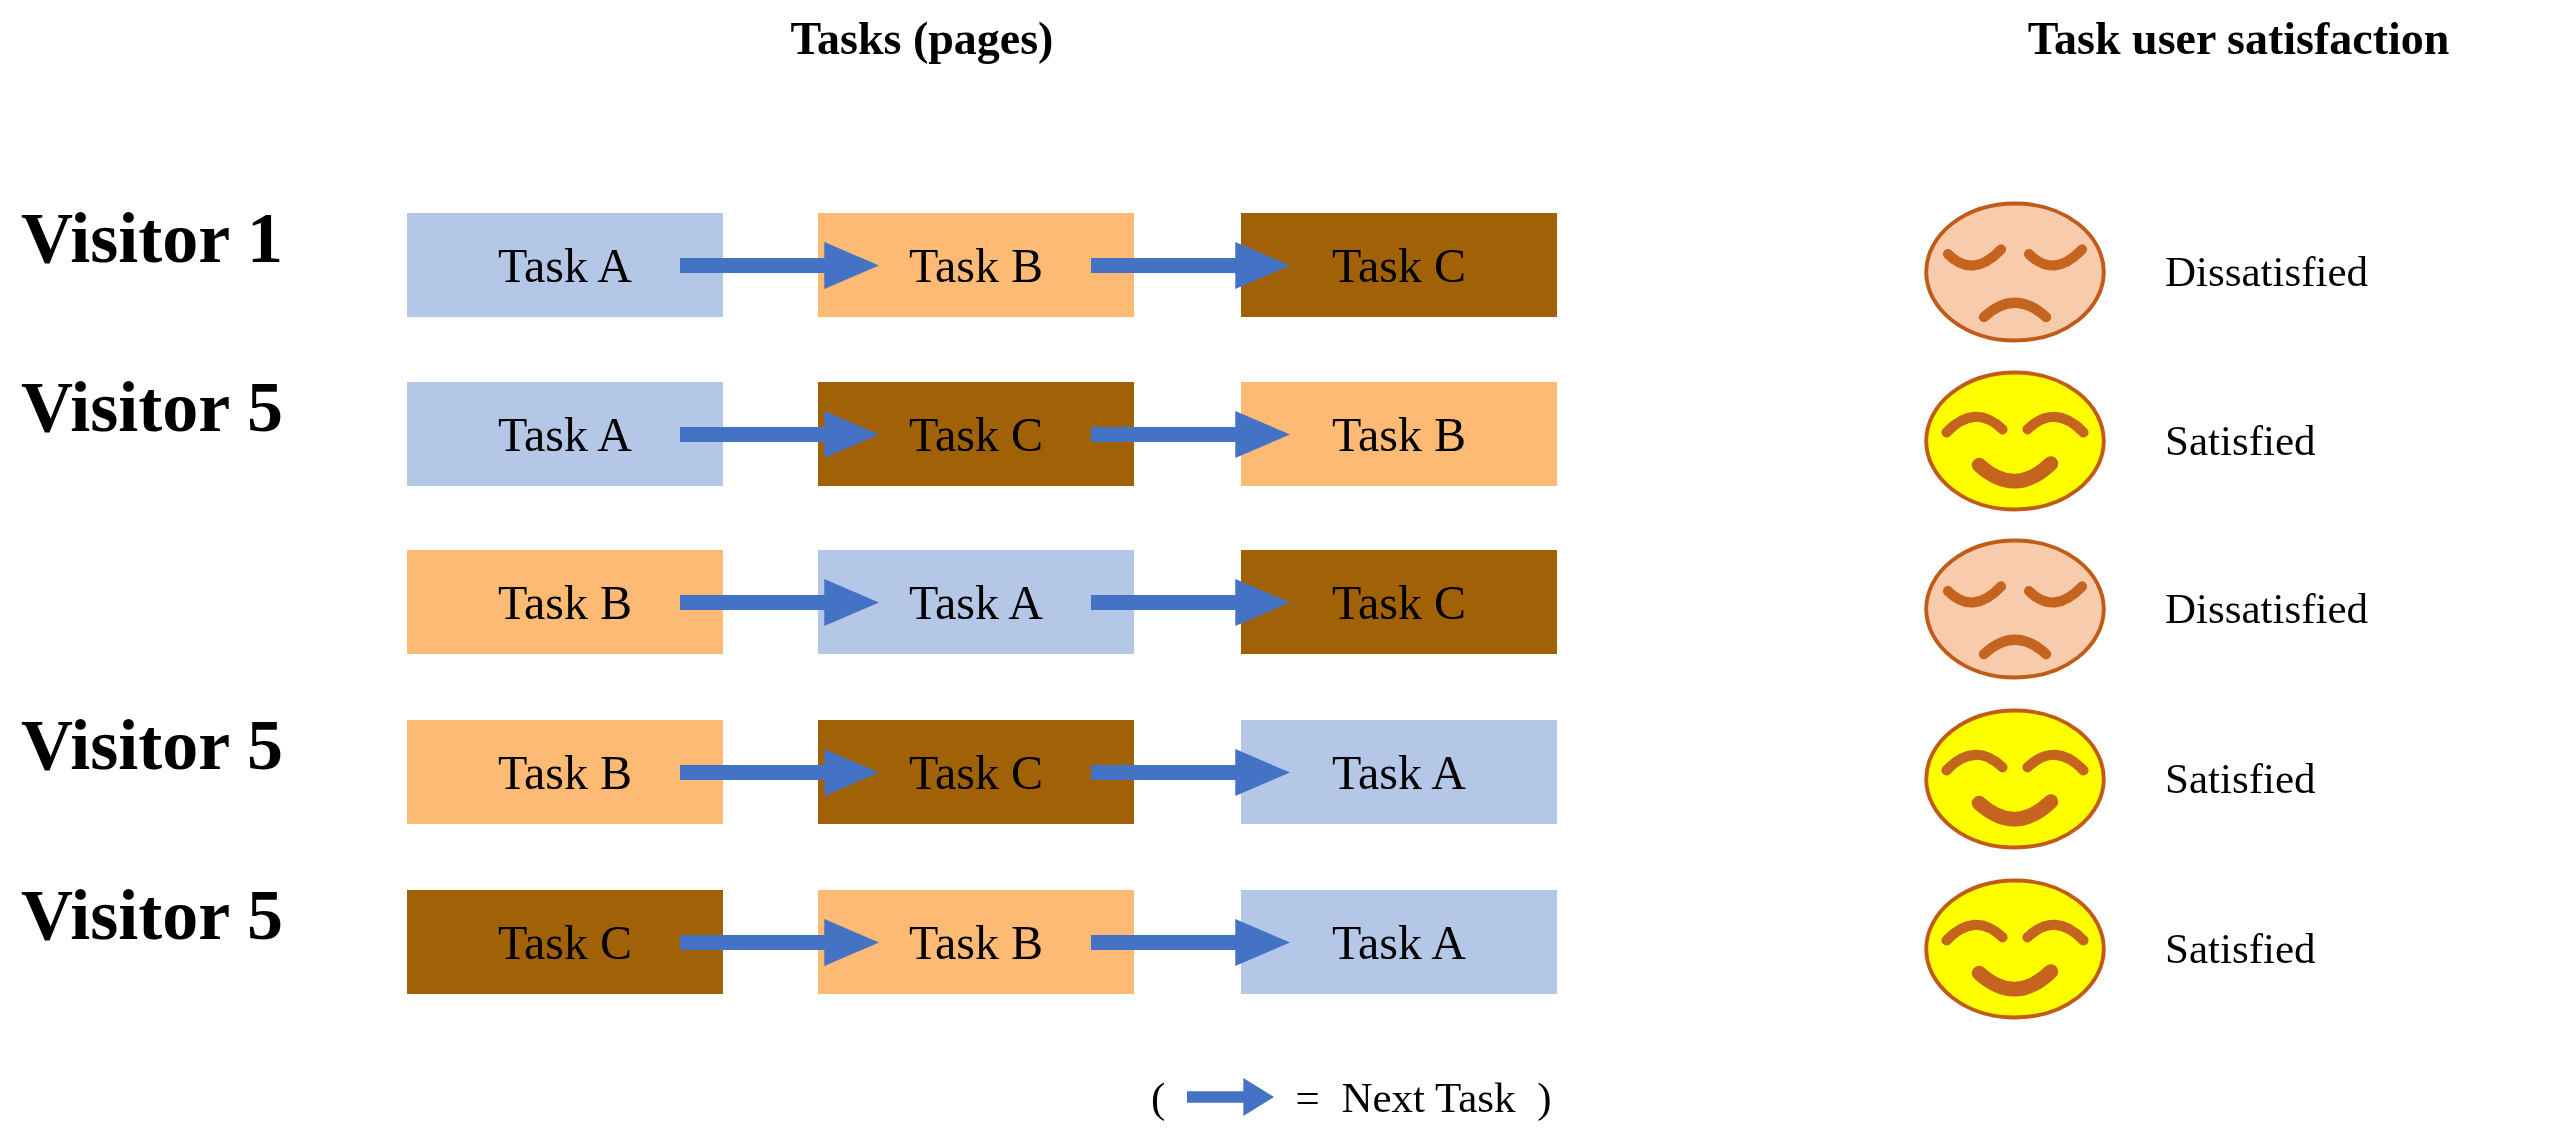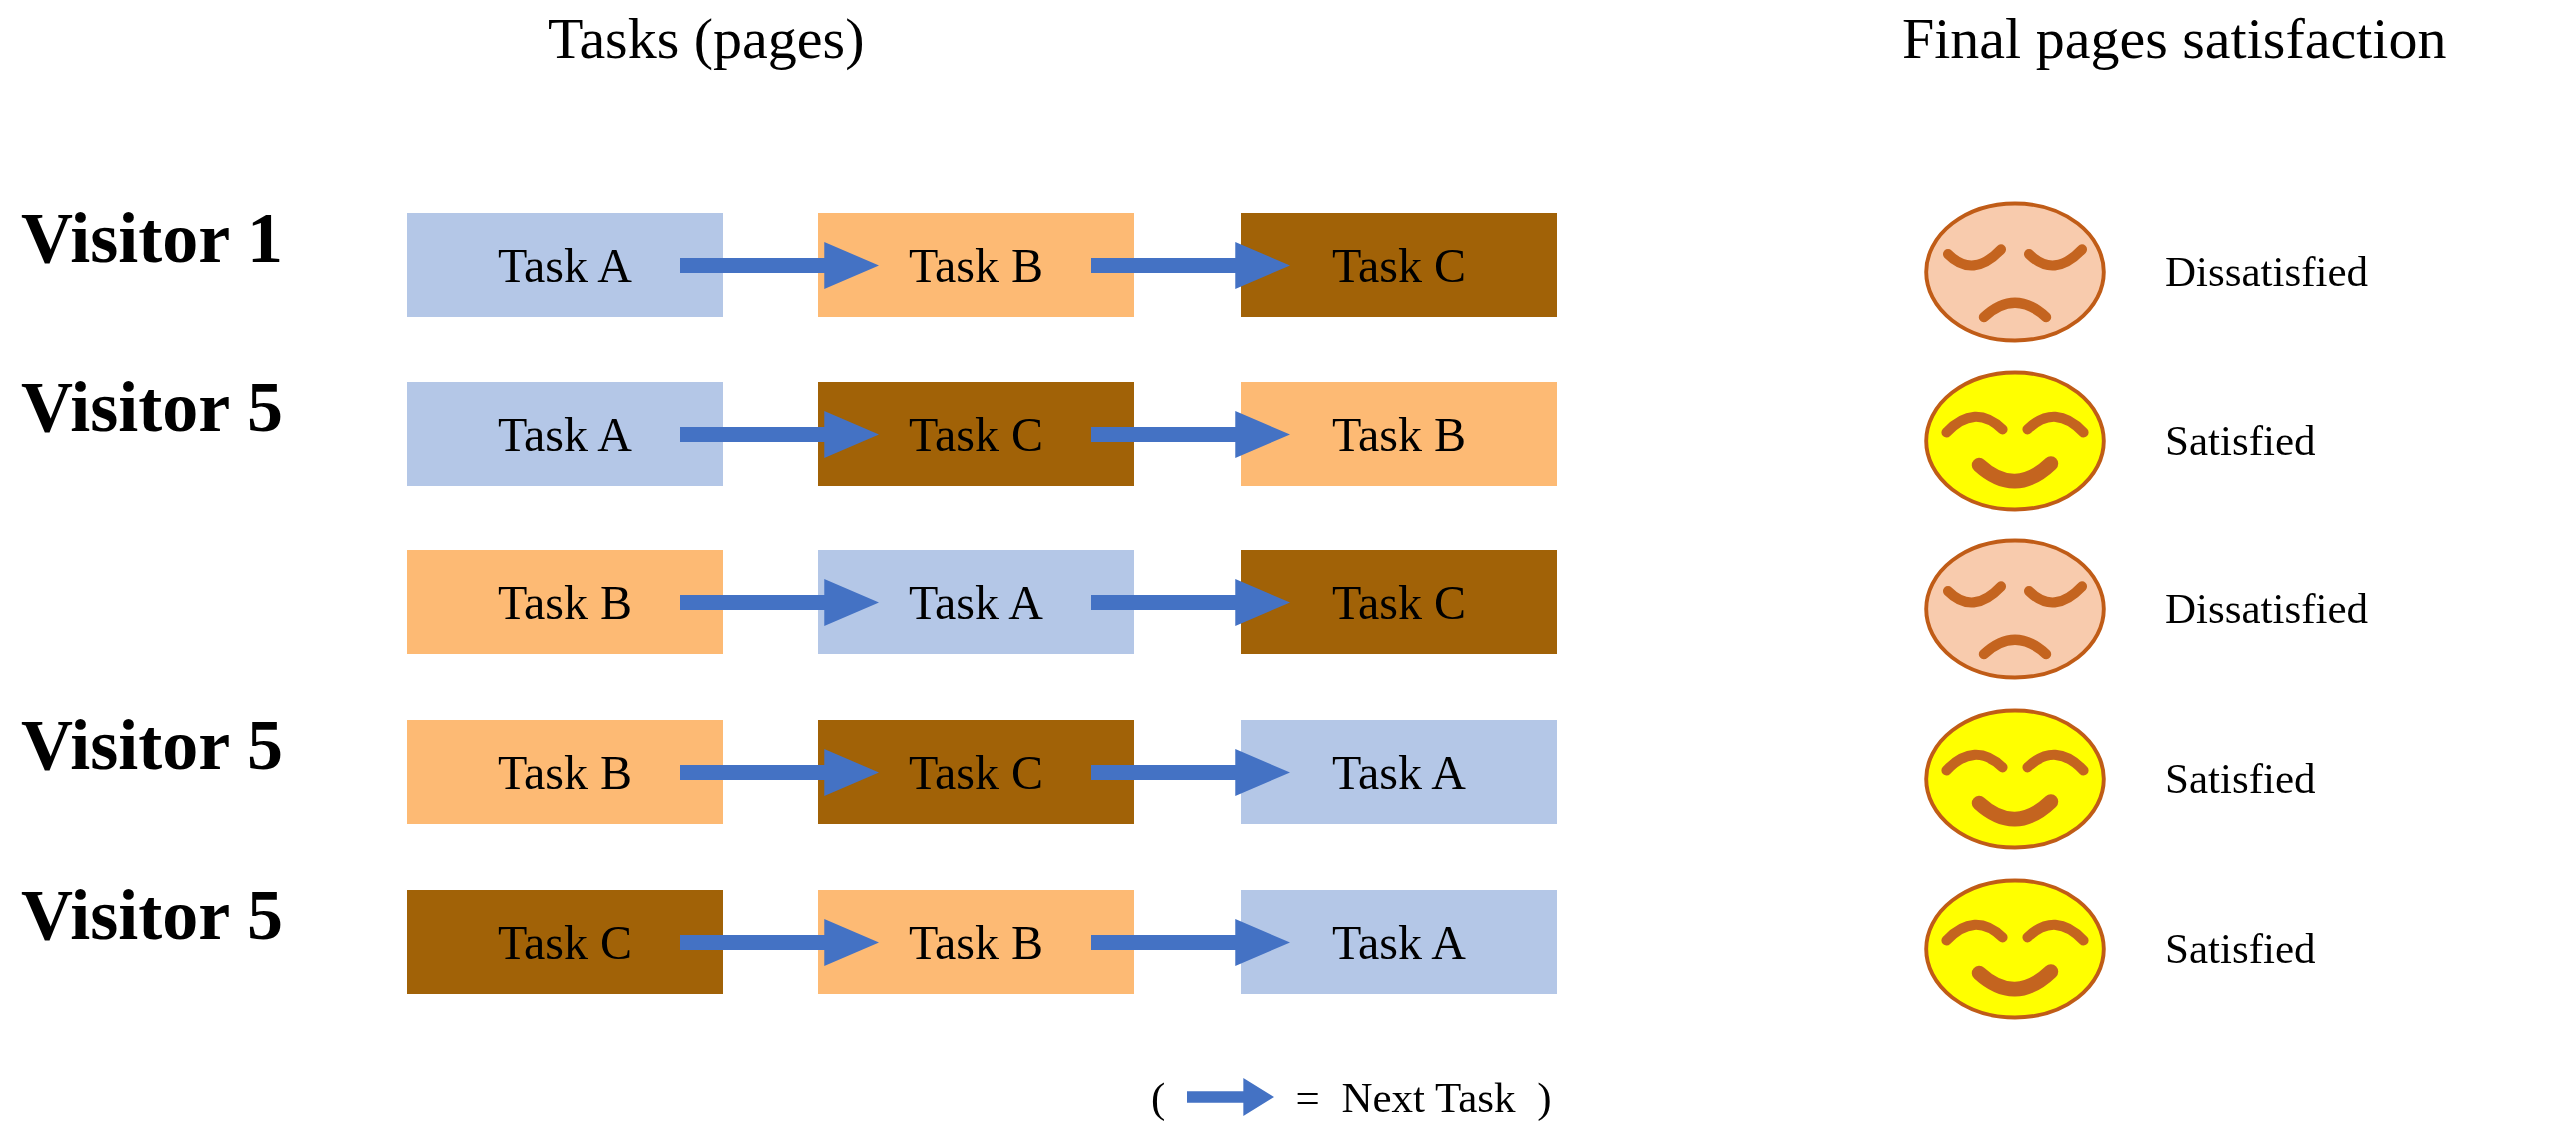--- a/index.html
+++ b/index.html
@@ -8,24 +8,24 @@
     width:2576px;
     height:1136px;
     background:#ffffff;
     font-family:"Liberation Serif","DejaVu Serif",serif;
     color:#000000;
     overflow:hidden;
   }
   .col-title{
     position:absolute;
     top:1.7px;
-    font-size:58px;
-    font-weight:normal;
+    font-size:46px;
+    font-weight:bold;
     line-height:73px;
-    text-align:left;
+    text-align:center;
     white-space:nowrap;
   }
   .title-tasks{left:548px;width:748px;}
   .title-satisfaction{left:1902px;width:673px;}
 
   .row{position:absolute;left:0;width:2576px;height:136px;}
   .r1{top:197px}.r2{top:366px}.r3{top:534px}.r4{top:704px}.r5{top:874px}
 
   .vlabel{
     position:absolute;left:21px;top:10px;width:258px;
@@ -61,21 +61,21 @@
     font-size:43px;white-space:nowrap;
   }
   .legend-arrow{width:87px;height:38px;flex:0 0 auto;}
 </style>
 </head>
 <body>
 
 <div class="canvas">
 
   <div class="col-title title-tasks">Tasks (pages)</div>
-  <div class="col-title title-satisfaction">Final pages satisfaction</div>
+  <div class="col-title title-satisfaction">Task user satisfaction</div>
 
   <div class="row r1">
     <div class="vlabel">Visitor 1</div>
     <div class="tbox c1 task-a">Task A</div>
     <svg class="arrow a1" viewBox="0 0 240 56" preserveAspectRatio="none">
         <polygon points="0,19 174,19 174,0 240,28 174,56 174,37 0,37" fill="#4472c4"></polygon>
       </svg>
     <div class="tbox c2 task-b">Task B</div>
     <svg class="arrow a2" viewBox="0 0 240 56" preserveAspectRatio="none">
         <polygon points="0,19 174,19 174,0 240,28 174,56 174,37 0,37" fill="#4472c4"></polygon>

